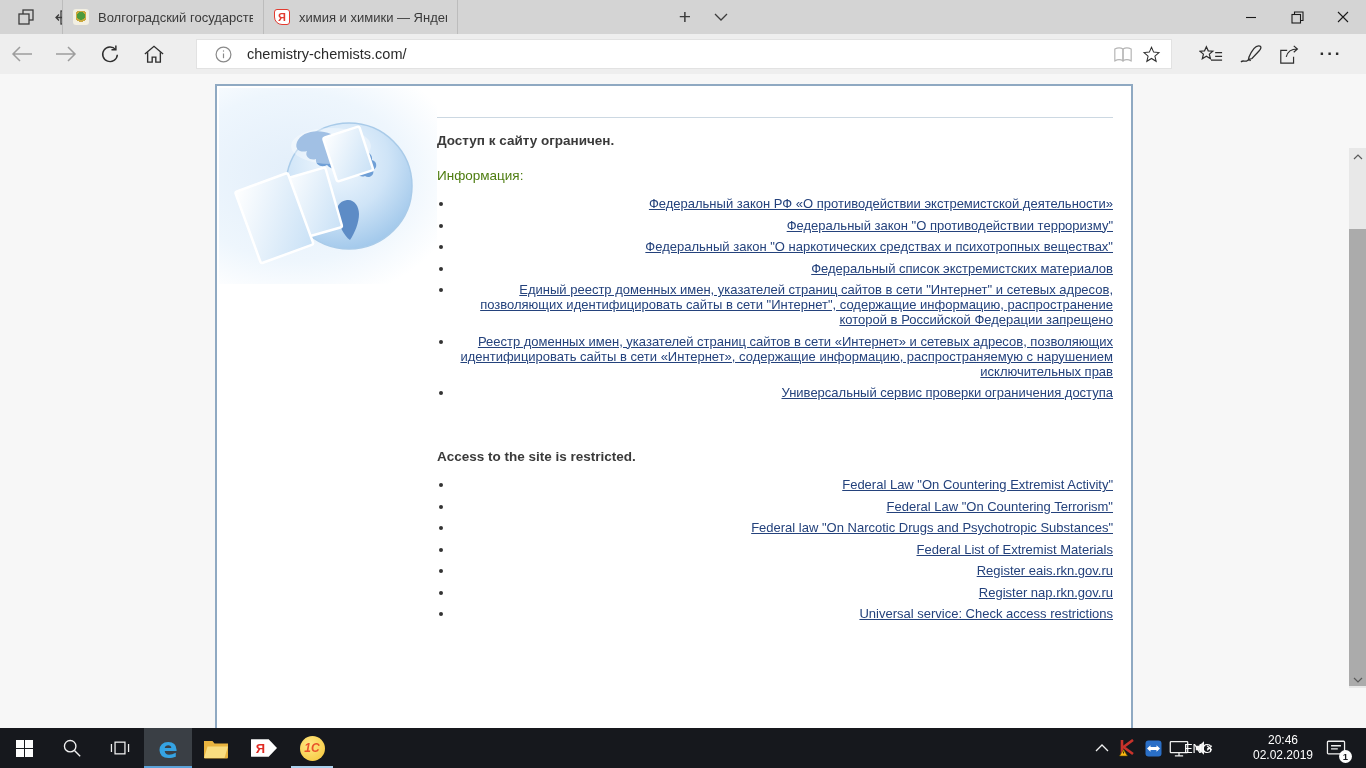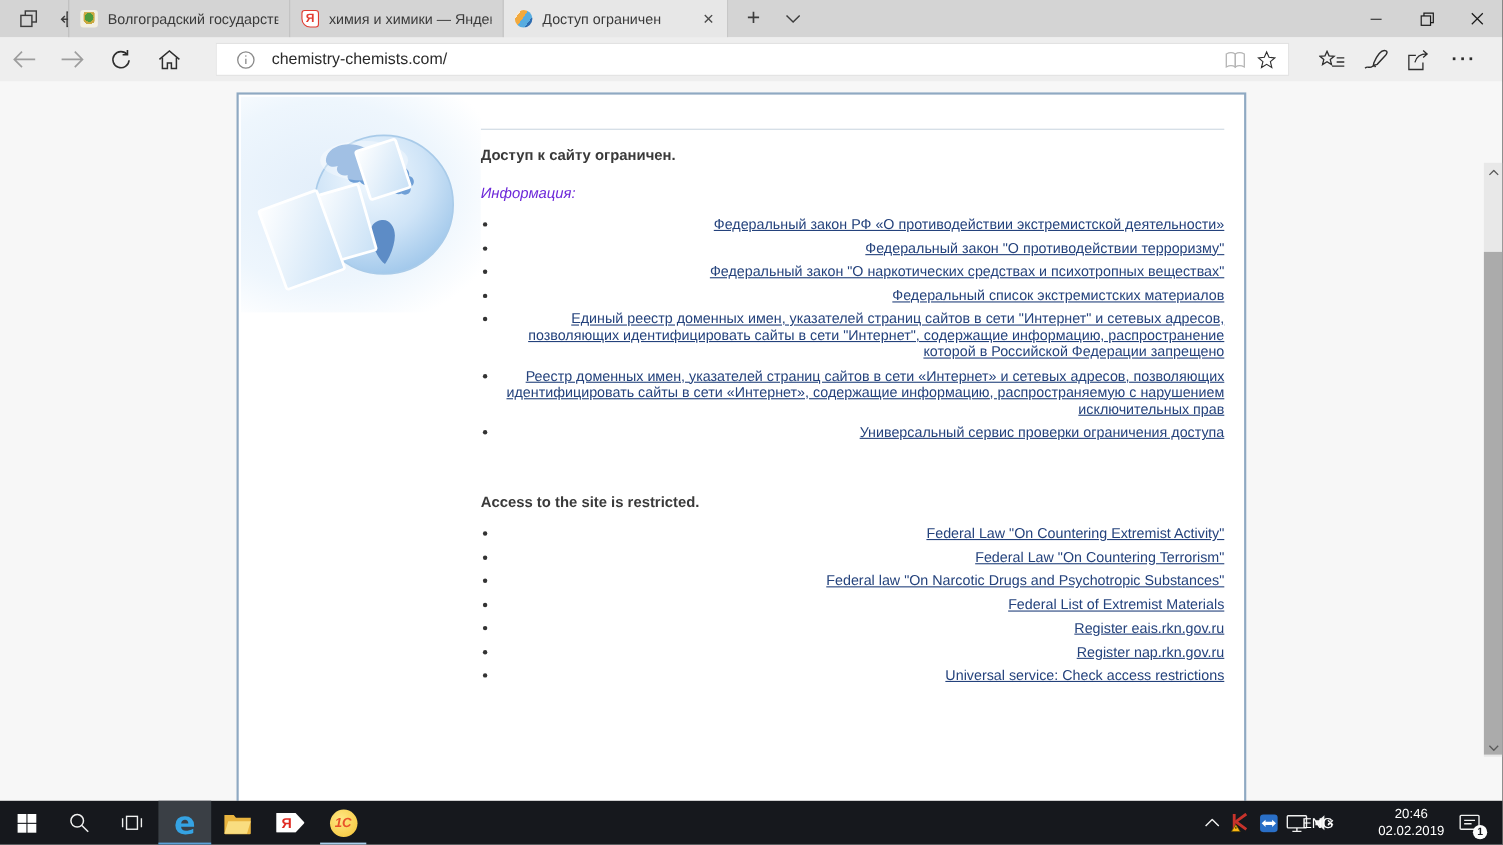--- a/index.html
+++ b/index.html
@@ -47,21 +47,21 @@
   .viewport{position:absolute;top:74px;left:0;right:0;bottom:40px;background:#f7f7f7;overflow:hidden;}
   .webpage{position:absolute;left:215px;top:10px;width:918px;height:700px;background:#fff;
            border:2px solid #8fa9c2;box-sizing:border-box;}
   .globe-art{position:absolute;left:2px;top:2px;width:218px;height:196px;
              background:radial-gradient(ellipse at 35% 45%, #e2eefa 0%, #eef6fd 55%, #ffffff 85%);}
   .content{margin-left:220px;margin-right:18px;padding-top:22px;}
   .content h1{font-size:20px;font-weight:bold;color:#3a6ea5;margin:0;letter-spacing:.2px;}
   .content hr{border:0;border-top:1px solid #ccd8e2;margin:9px 0 0;}
   .intro{font-size:13.5px;font-weight:bold;color:#3a3a3a;margin:15px 0 0;}
   .intro.en{margin-top:49px;}
-  .label{font-size:13.5px;color:#6d28d9;margin:20px 0 0;font-style:italic;}
+  .label{font-size:13.5px;color:#4d7c0f;margin:20px 0 0;}
   .linklist{margin:13px 0 0;padding-left:17px;list-style:disc;text-align:right;}
   .linklist li{font-size:13px;line-height:15px;color:#333;margin-bottom:6.5px;}
   .linklist a{color:#24427c;text-decoration:underline;cursor:pointer;}
 
   
   .scrollbar{position:absolute;right:0;top:74px;bottom:40px;width:17px;background:#e8e8e8;}
   .sb-btn{position:absolute;left:0;width:17px;height:17px;display:flex;align-items:center;justify-content:center;}
   .sb-btn.up{top:0;} .sb-btn.down{bottom:0;}
   .sb-thumb{position:absolute;left:0;width:17px;top:81px;height:457px;background:#ababab;}
 
@@ -117,25 +117,20 @@
     </div>
 
     <div class="tab t1">
       <span class="favicon fav-uni"></span>
       <span class="tab-title">Волгоградский государстве</span>
     </div>
     <div class="tab t2">
       <span class="favicon fav-yandex">Я</span>
       <span class="tab-title">химия и химики — Яндекс</span>
     </div>
-    <div class="tab t3">
-      <span class="favicon fav-globe"></span>
-      <span class="tab-title">Доступ ограничен</span>
-      <button class="tab-close">×</button>
-    </div>
 
     <button class="newtab">+</button>
     <button class="tabchev">
       <svg width="14" height="8" viewBox="0 0 14 8" fill="none" stroke="#3c3c3c" stroke-width="1.3">
           <path d="M1 1 L7 7 L13 1"></path>
         </svg>
     </button>
 
     <div class="wincontrols">
       <button class="winbtn">

